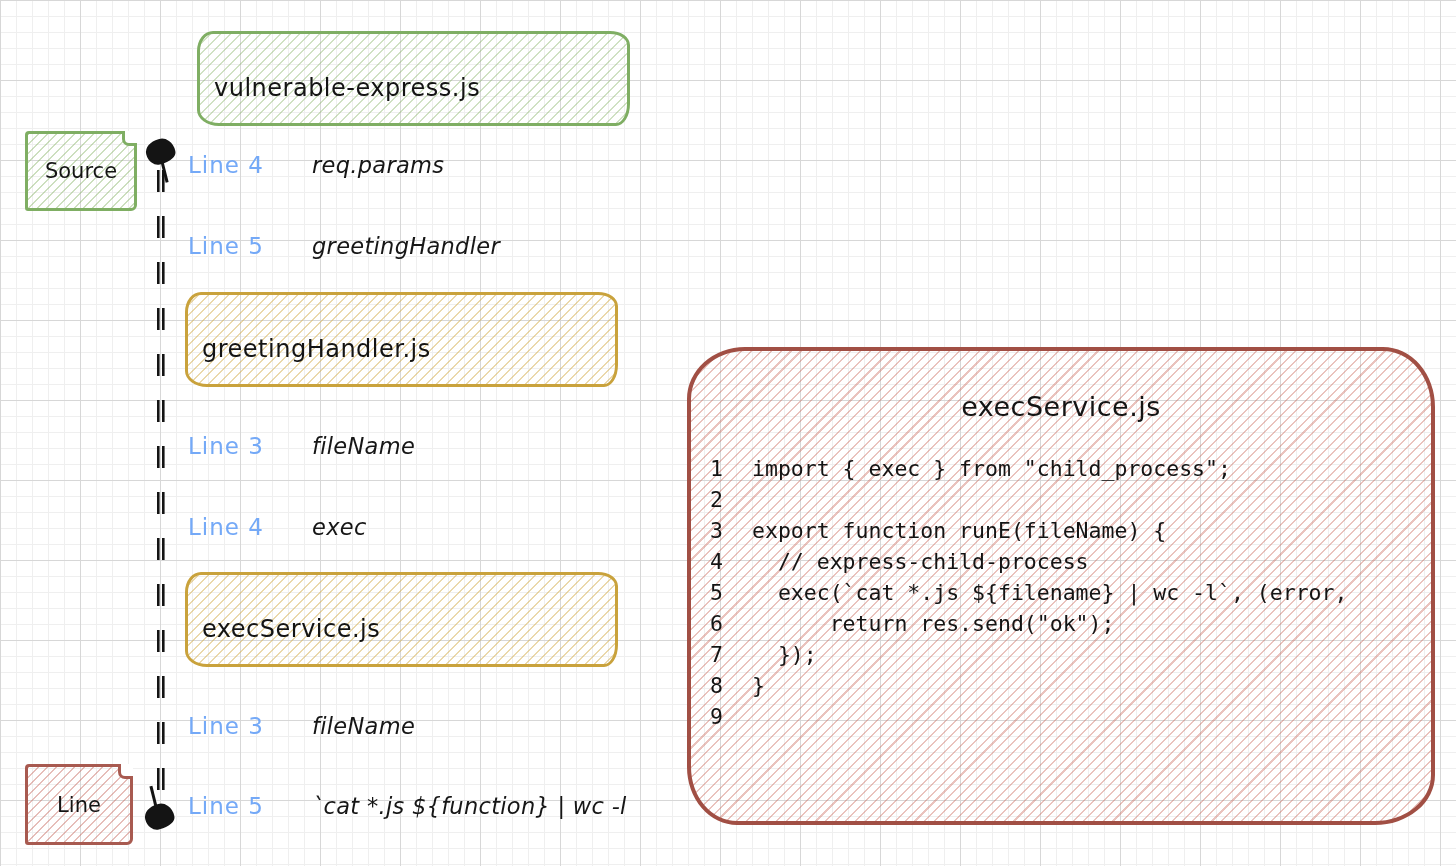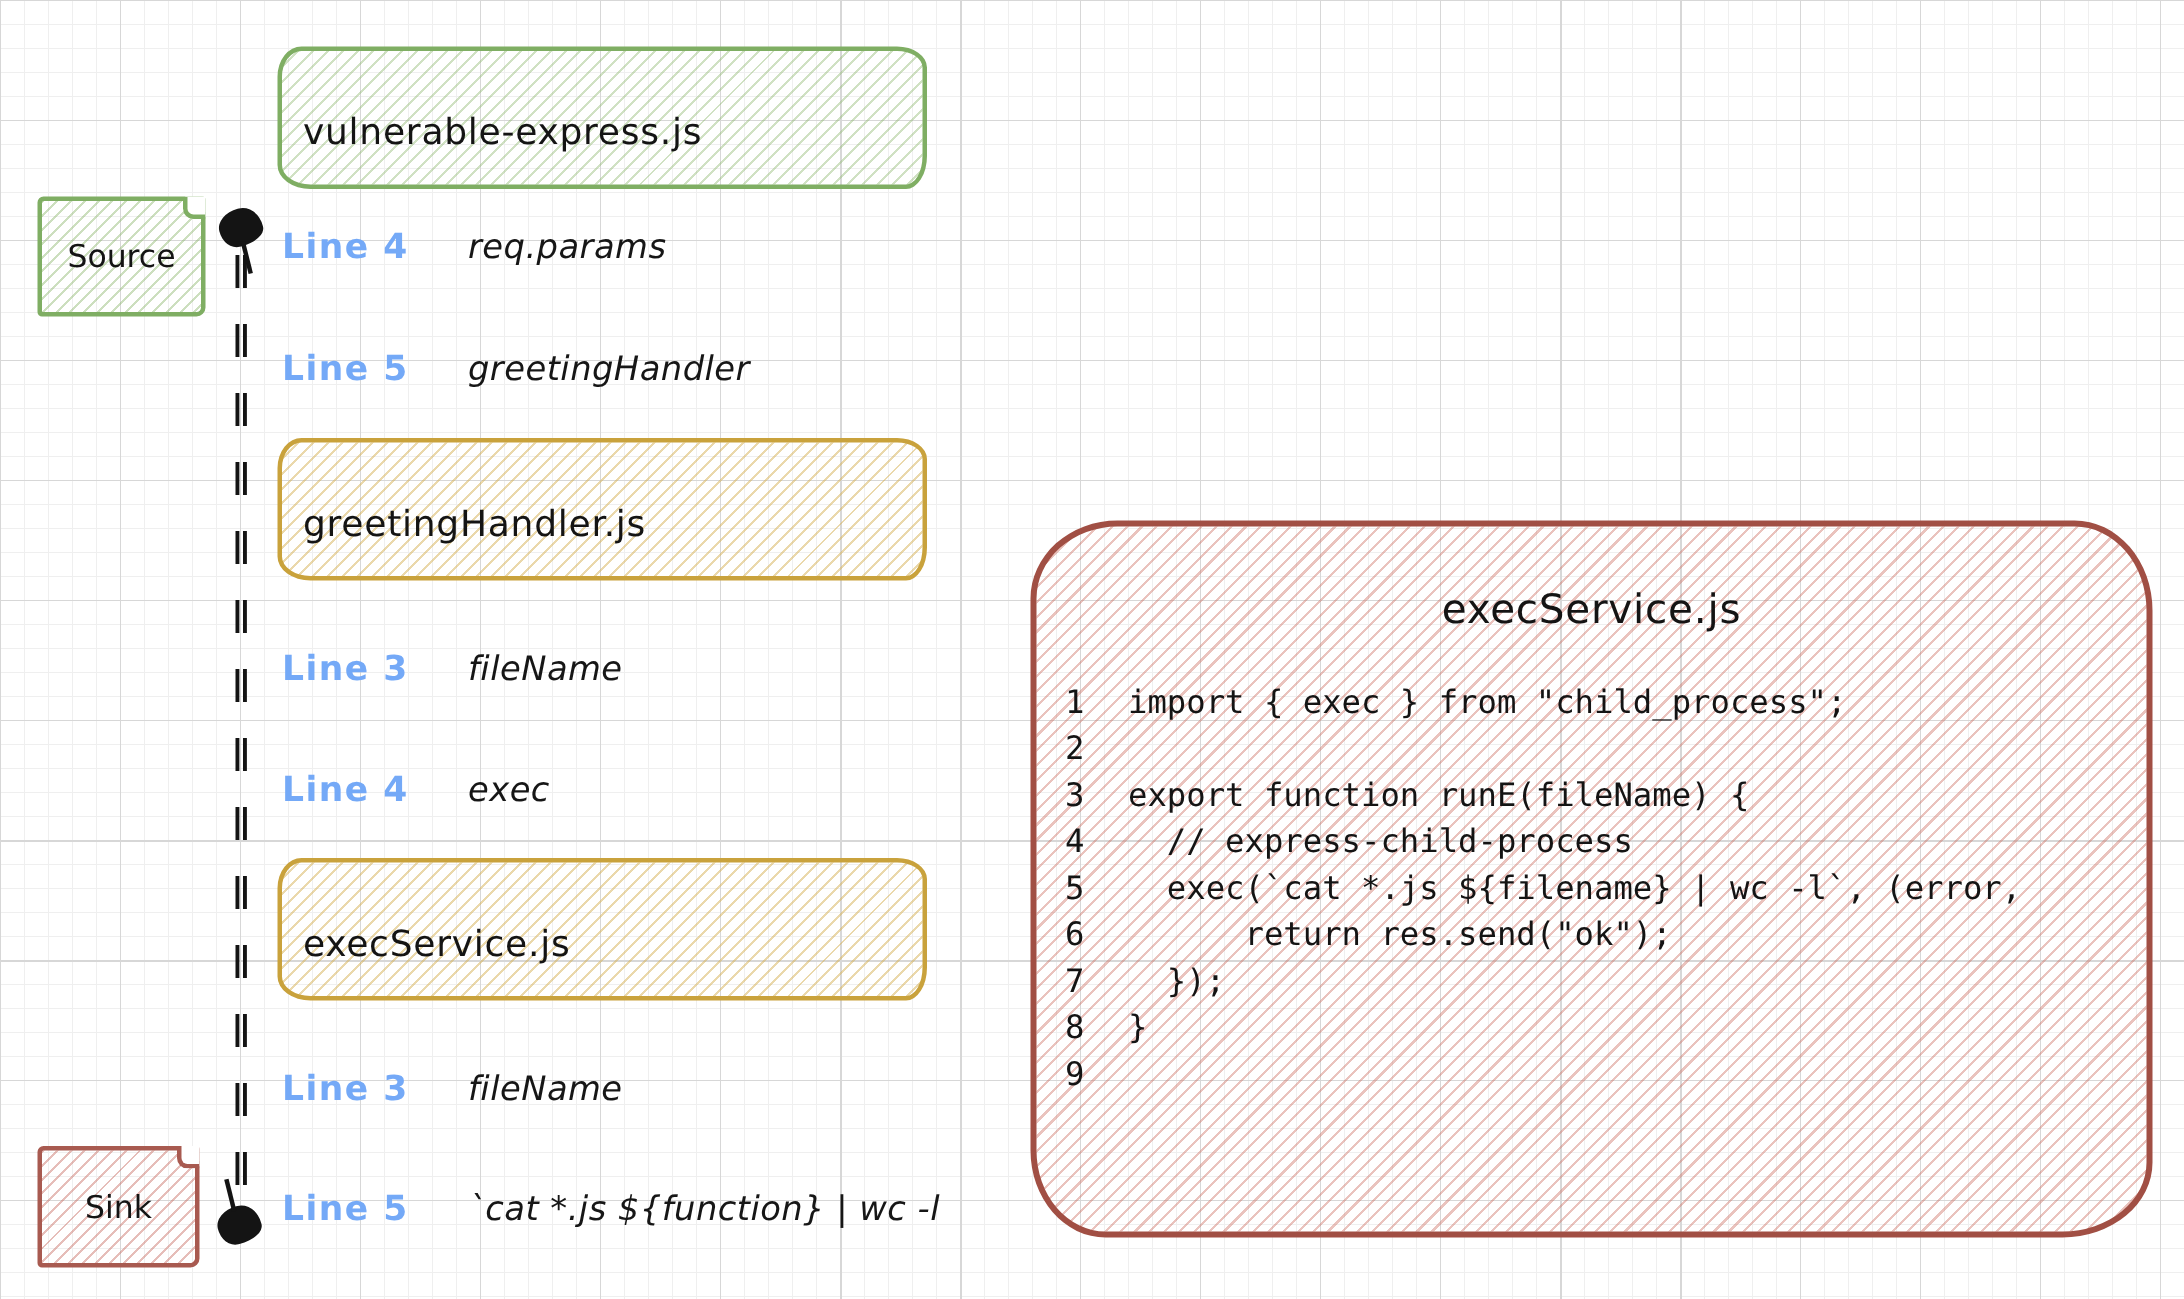--- a/index.html
+++ b/index.html
@@ -64,21 +64,21 @@
   }
   .blob::after{
     content:""; position:absolute; left:12px; width:3px; height:22px; background:#141414;
   }
   .blob-top::after{ top:22px; }
   .blob-bottom::after{ top:-19px; }
 
   
   .flow-row{ position:absolute; left:188px; height:30px; display:flex; align-items:center; }
   .flow-line{
-    position:absolute; left:0; color:#74a9f7; font-size:23px; font-weight:700;
+    position:absolute; left:0; color:#74a9f7; font-size:23px; font-weight:400;
     letter-spacing:1px; white-space:nowrap;
   }
   .flow-value{
     position:absolute; left:124px; color:#161616; font-size:22.5px;
     letter-spacing:.3px; white-space:nowrap;font-style:italic;
   }
 
   
   .code-panel{
     position:absolute; left:687px; top:347px; width:748px; height:478px;
@@ -93,21 +93,21 @@
   .code-lines{ position:absolute; left:19px; top:102px; right:8px; }
   .code-row{ display:flex; line-height:31px; font-family:"DejaVu Sans Mono", monospace; font-size:21.5px; }
   .code-row .ln{ width:42px; flex:0 0 42px; }
   .code-row .cd{ white-space:pre;text-align:center; }
 </style>
 </head>
 <body>
 
 <div id="canvas">
 
-  <div class="file-box box-green" style="left:185px; top:31px;">
+  <div class="file-box box-green" style="left:197px; top:31px;">
     <span class="label">vulnerable-express.js</span>
   </div>
 
   <div class="sticky sticky-green" style="left:25px; top:131px; width:112px; height:80px;">
     <span class="fold"></span>
     <span>Source</span>
   </div>
 
   <div>
     <div class="trace-line"></div>
@@ -143,21 +143,21 @@
   <div class="file-box box-yellow" style="left:185px; top:292px;">
     <span class="label">greetingHandler.js</span>
   </div>
 
   <div class="file-box box-yellow" style="left:185px; top:572px;">
     <span class="label">execService.js</span>
   </div>
 
   <div class="sticky sticky-red" style="left:25px; top:764px; width:108px; height:81px;">
     <span class="fold"></span>
-    <span>Sink</span>
+    <span>Line</span>
   </div>
 
   <div class="code-panel">
     <div class="code-title">execService.js</div>
     <div class="code-lines">
       <div class="code-row">
         <span class="ln">1</span>
         <span class="cd">import { exec } from "child_process";</span>
       </div>
       <div class="code-row">

